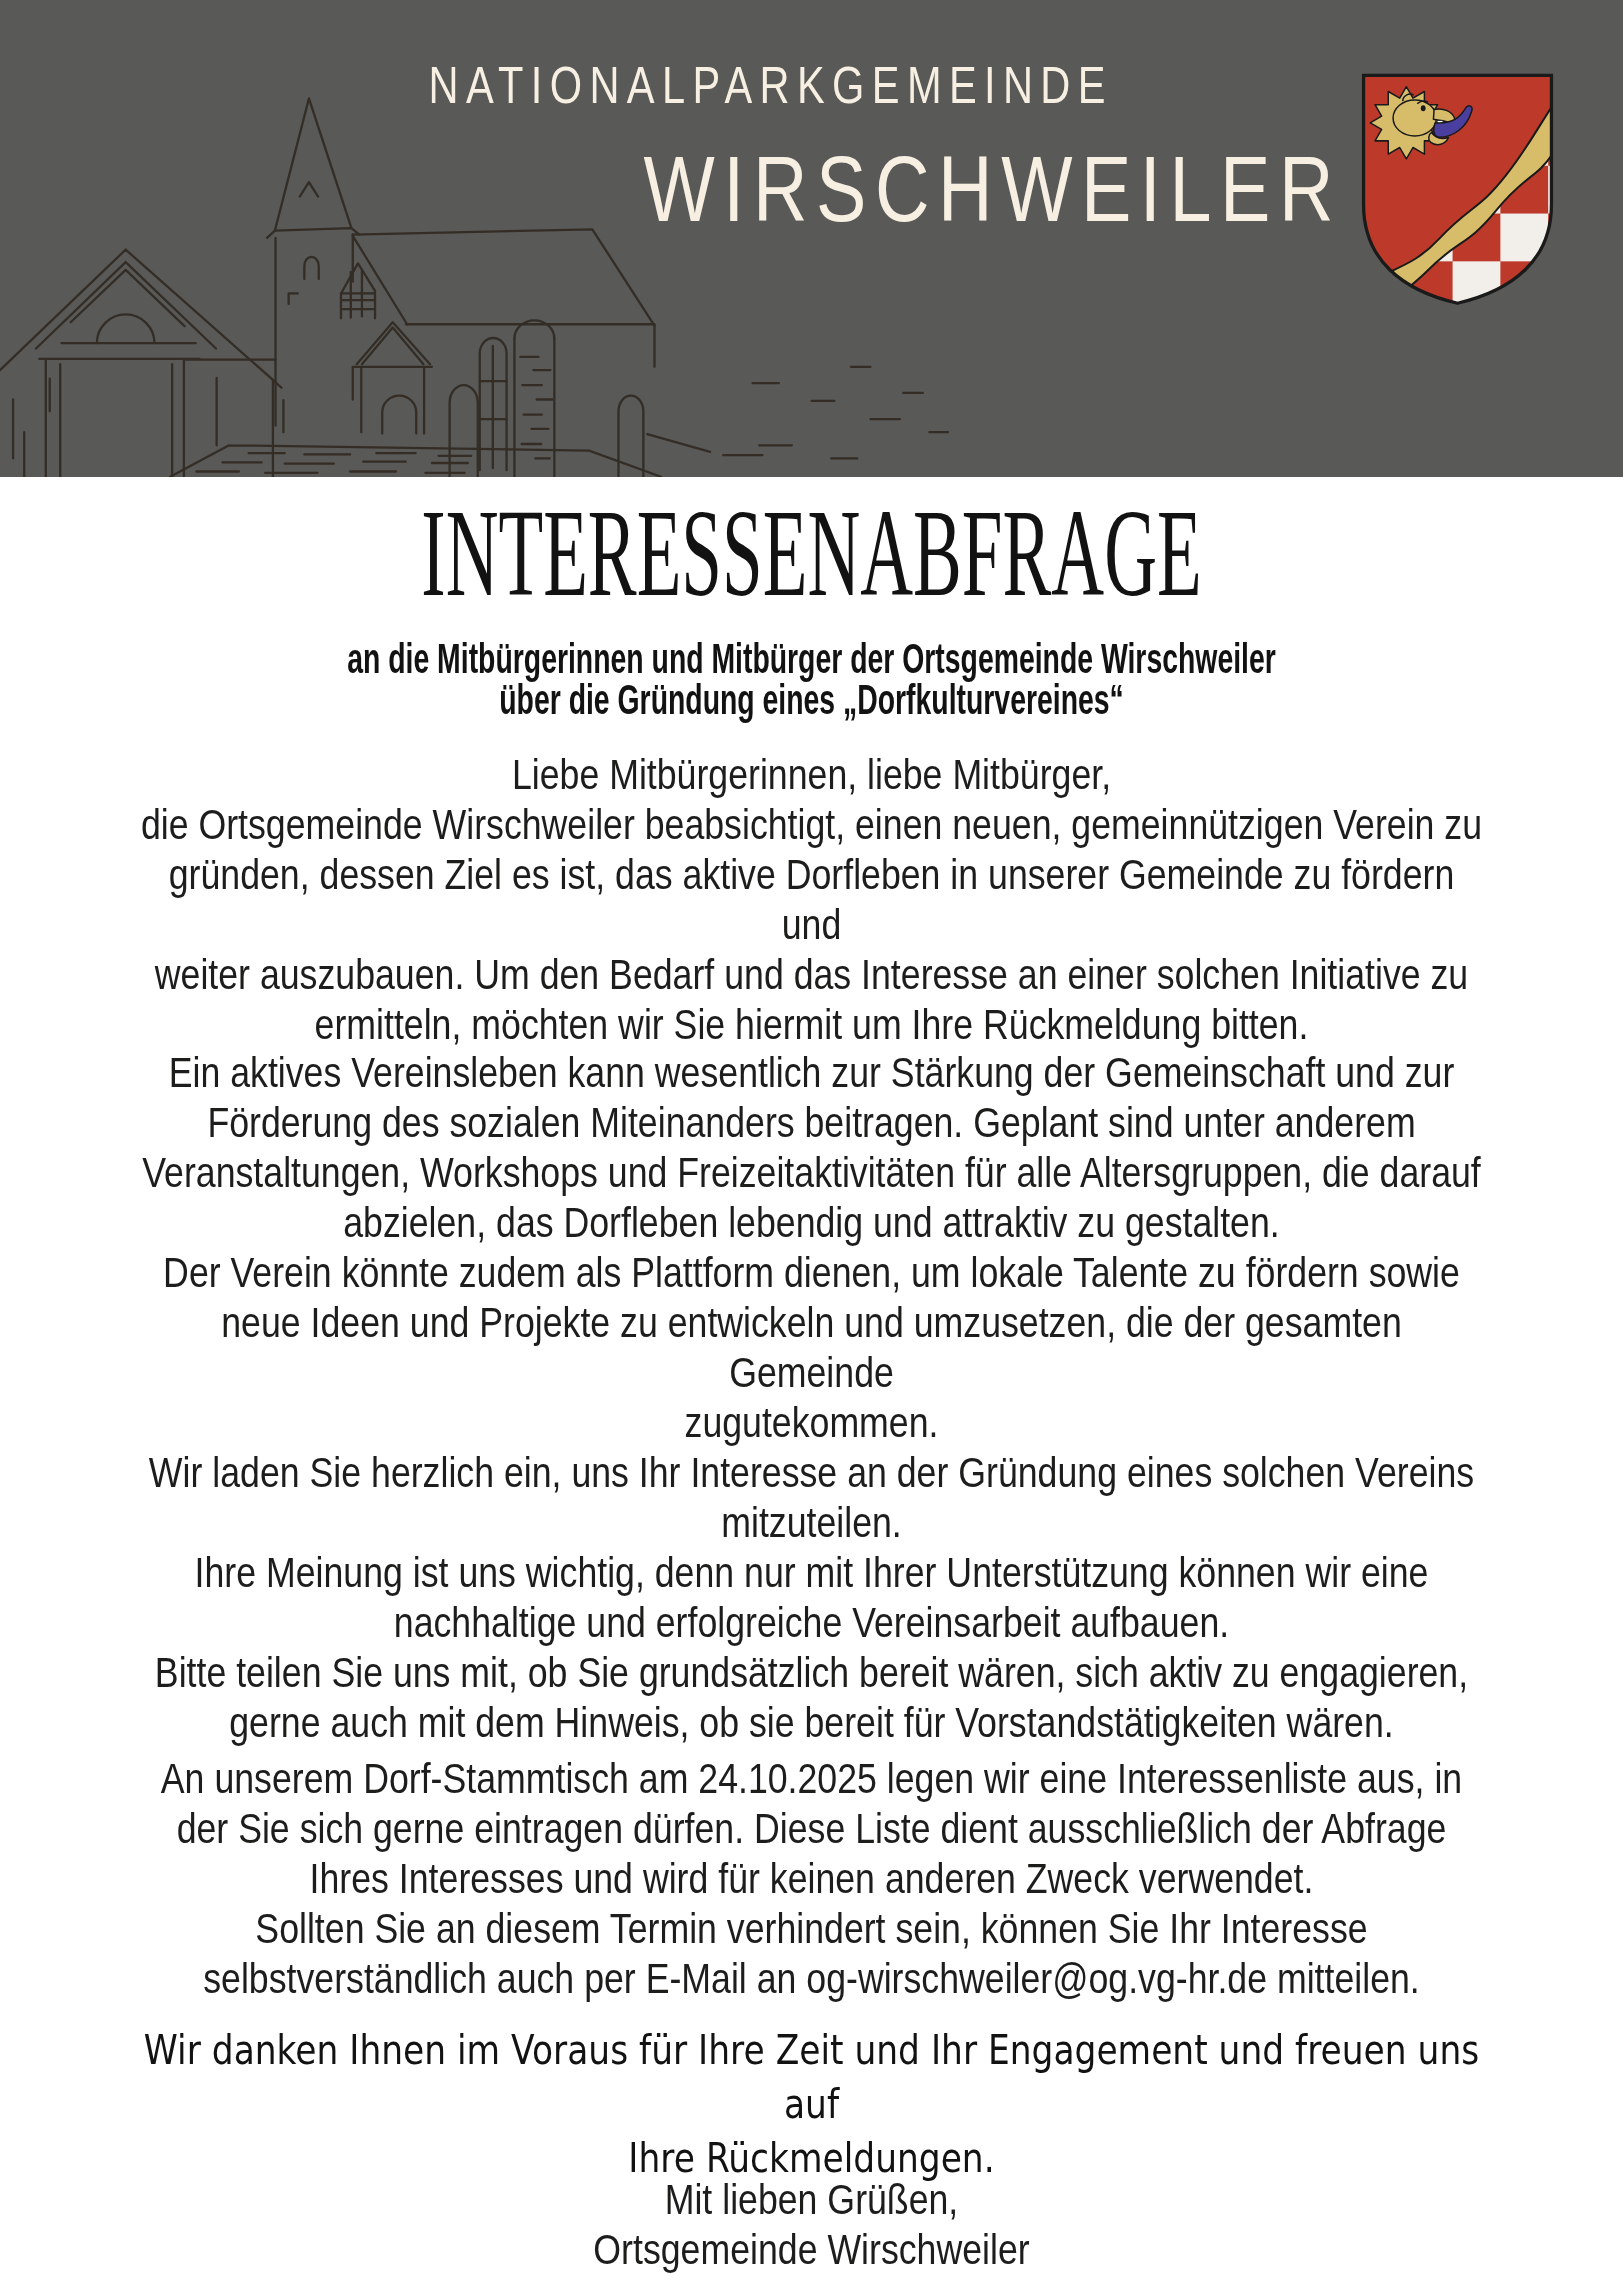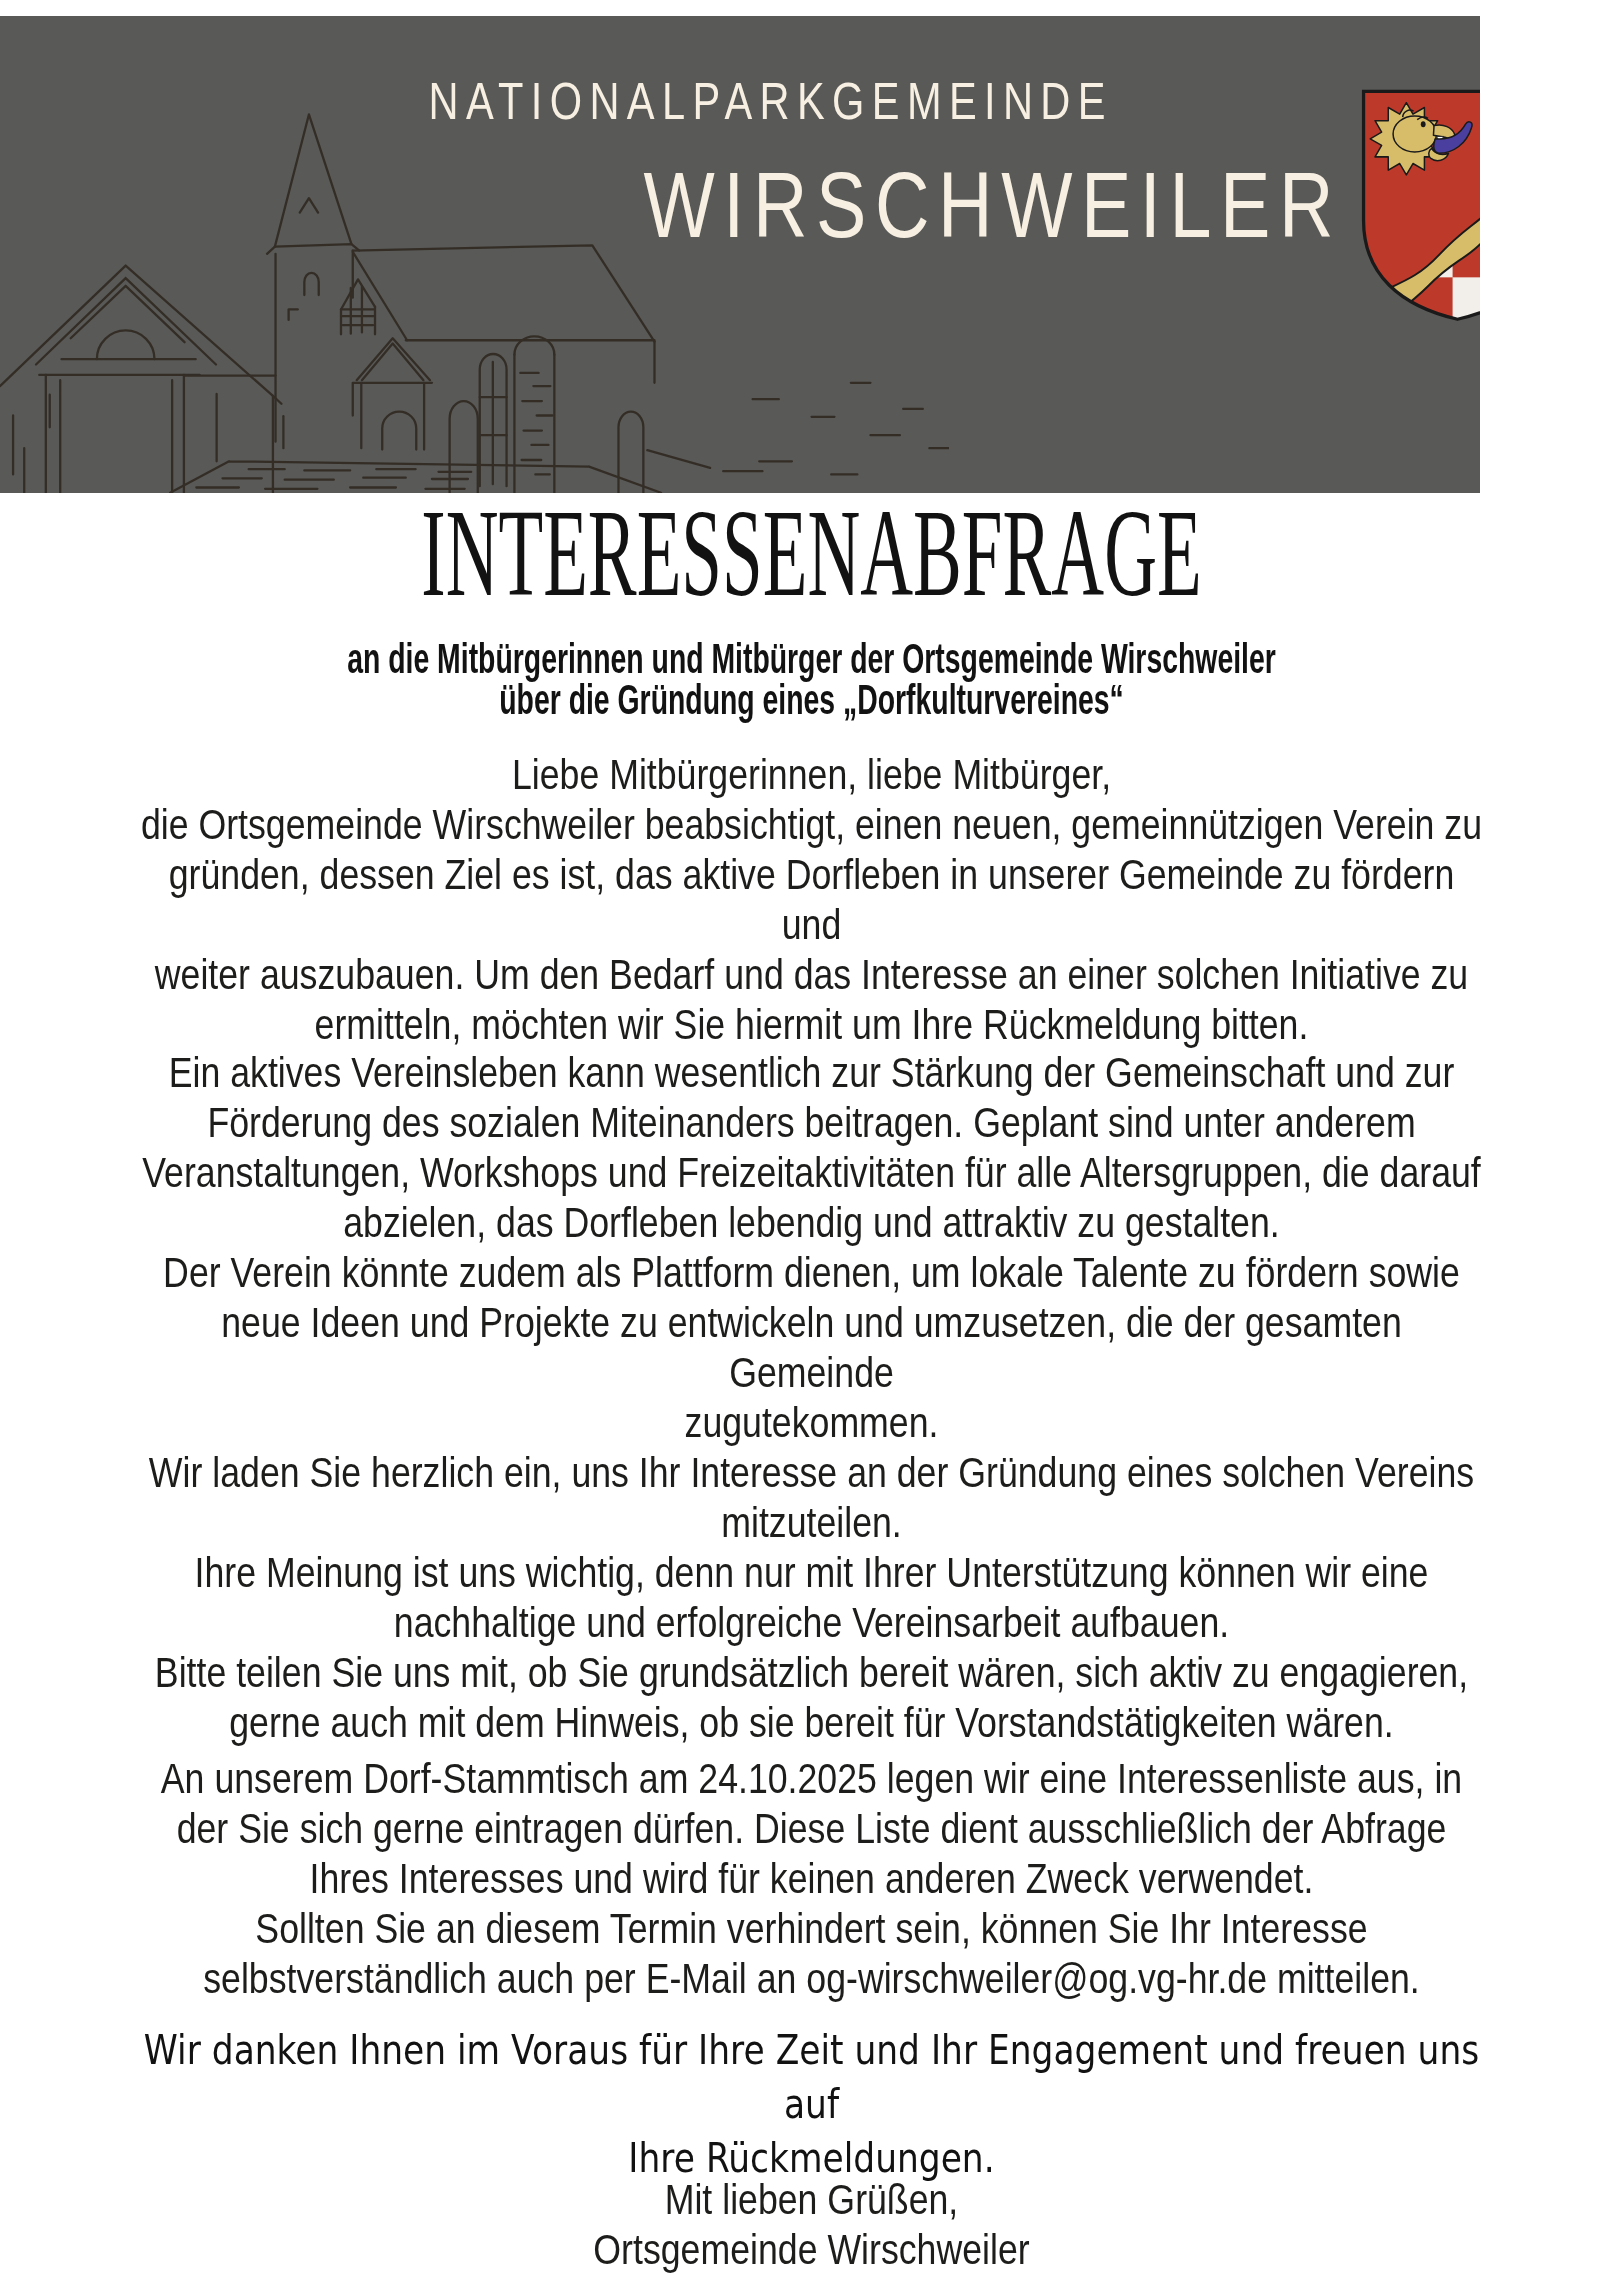--- a/index.html
+++ b/index.html
@@ -2,21 +2,21 @@
 <html style="--header-bg: #595957; --header-text: #f6efe2; --sketch-stroke: #332d26; --crest-field: #bd3a2b; --crest-bend: #d7bd6a; --crest-lion: #d7bd6a; --crest-tongue: #4a3f9e; --crest-checker: #f2efeb; --crest-outline: #1a1a1a;font-size:10.5px"><head>
 <meta charset="utf-8">
 <style>
   html,body{margin:0;padding:0;background:#ffffff;}
   .page{
     position:relative;width:1623px;height:2295px;background:#ffffff;
     overflow:hidden;font-family:"Liberation Sans",sans-serif;color:#1d1d1b;
   }
   
   .header{
-    position:absolute;left:0;top:16px;width:1480px;height:477px;
+    position:absolute;left:0;top:0;width:1623px;height:477px;
     background:var(--header-bg,#595957);overflow:hidden;
   }
   .sketch{position:absolute;left:0;top:0;}
   .eyebrow{
     position:absolute;top:59px;left:357px;width:716px;height:52px;
     text-align:center;white-space:nowrap;
     font-size:52px;line-height:52px;letter-spacing:9.2px;font-weight:normal;
     color:var(--header-text,#f6efe2);
     transform:scaleX(0.80);transform-origin:center;
   }

